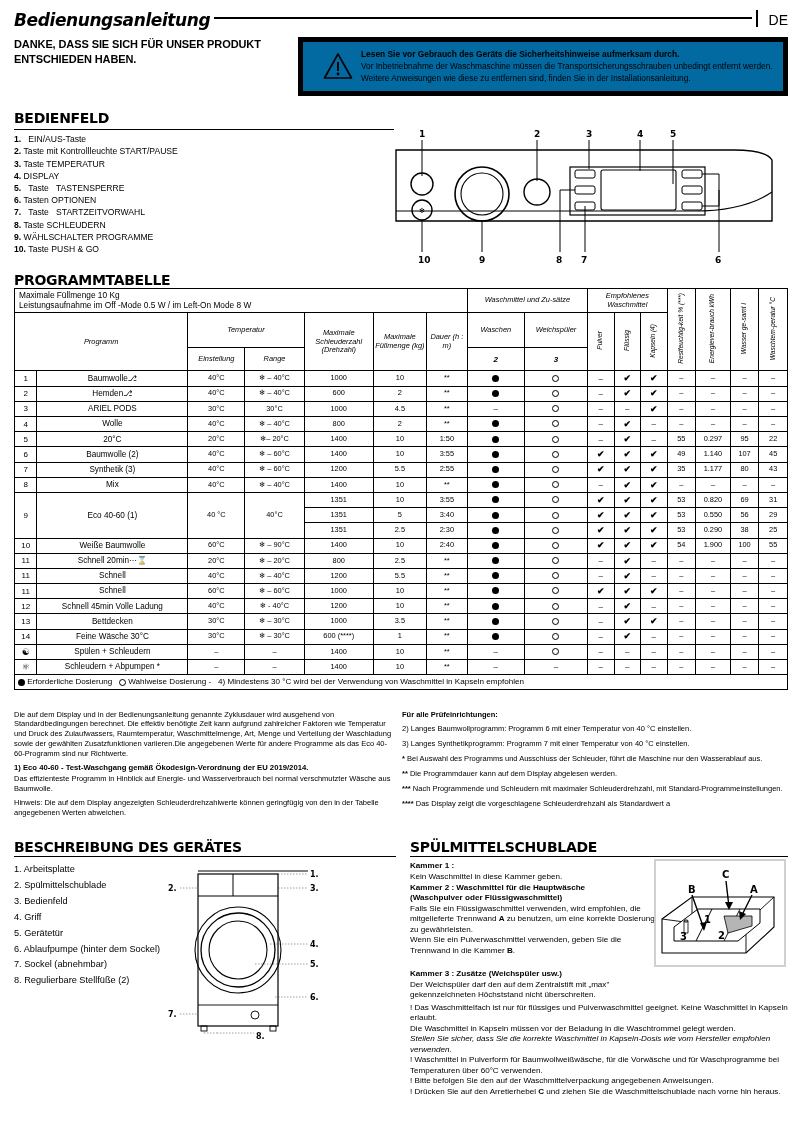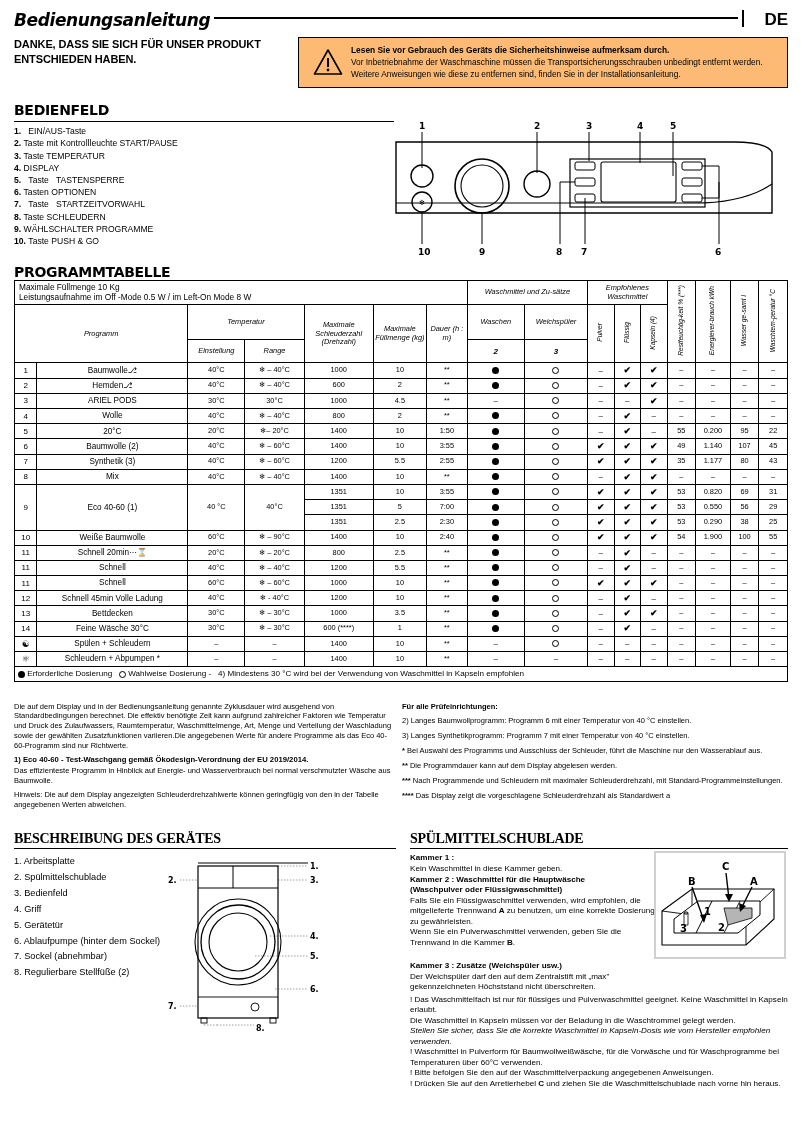--- a/index.html
+++ b/index.html
@@ -17,38 +17,38 @@
 
   
   .hdr { display:flex; align-items:center; padding-top:10px; }
   .hdr-title {
     font-size: 17px; font-weight: bold; font-style: italic;
     font-family: "DejaVu Sans", sans-serif;
     letter-spacing: -0.4px; white-space: nowrap;
   }
   .hdr-rule { flex:1; height:0; border-top:2.2px solid #000; margin:0 4px 4px 4px; }
   .hdr-rule-end { width:0; height:17px; border-left:2.2px solid #000; margin-bottom:3px;}
-  .hdr-lang { font-size:17px; font-weight:bold; padding-left:20px; }
+  .hdr-lang { font-size:14px; font-weight:normal; padding-left:11px; }
 
   .intro-row { display:flex; margin-top:7px; gap:14px; }
   .thanks { width:270px; font-size:11px; font-weight:bold; line-height:1.35; letter-spacing:-0.1px;}
   .warnbox {
-    flex:1; border:1px solid #000000; background:#fdba74;
-    display:flex; gap:8px; padding:6px 8px 7px 14px;
+    flex:1; border:5px solid #000000; background:#0369a1;
+    display:flex; gap:8px; padding:6px 8px 7px 20px;
   }
   .warn-tri { width:30px; flex:0 0 30px; padding-top:4px;}
   .warn-txt { font-size:8.3px; line-height:1.45; }
   .warn-txt b { font-size:8.4px; }
 
   
   .sec-h {
     font-size:14px; font-weight:bold; font-family:"DejaVu Sans", sans-serif;
     letter-spacing:-0.3px; margin-top:14px;
   }
-  .sec-h.underline { border-bottom:1.6px solid #000; padding-bottom:1px;font-family:Liberation Serif, serif; }
+  .sec-h.underline { border-bottom:1.6px solid #000; padding-bottom:1px; }
 
   
   .bf-wrap { display:flex; }
   .bf-list { width:380px; padding-top:3px; }
   .bf-list .rule { border-top:1.4px solid #000; margin-bottom:3px; }
   .bf-item { font-size:8.6px; line-height:1.42; white-space:pre; }
   .bf-item b { font-weight:bold; }
   .bf-diagram { flex:1; position:relative; }
 
   
@@ -331,21 +331,21 @@
           <td>❄– 20°C</td>
           <td>1400</td>
           <td>10</td>
           <td>1:50</td>
           <td><span class="bigdot"></span></td>
           <td><span class="opencirc"></span></td>
           <td><span class="dash">–</span></td>
           <td><span class="chk">✔</span></td>
           <td><span class="dash">–</span></td>
           <td>55</td>
-          <td>0.200</td>
+          <td>0.297</td>
           <td>95</td>
           <td>22</td>
         </tr>
         <tr class="rowh">
           <td class="rownum">6</td>
           <td class="progname"><span>Baumwolle (2)</span></td>
           <td>40°C</td>
           <td>❄ – 60°C</td>
           <td>1400</td>
           <td>10</td>
@@ -410,21 +410,21 @@
           <td><span class="chk">✔</span></td>
           <td><span class="chk">✔</span></td>
           <td>53</td>
           <td>0.820</td>
           <td>69</td>
           <td>31</td>
         </tr>
         <tr class="rowh">
           <td>1351</td>
           <td>5</td>
-          <td>7:00</td>
+          <td>3:40</td>
           <td><span class="bigdot"></span></td>
           <td><span class="opencirc"></span></td>
           <td><span class="chk">✔</span></td>
           <td><span class="chk">✔</span></td>
           <td><span class="chk">✔</span></td>
           <td>53</td>
           <td>0.550</td>
           <td>56</td>
           <td>29</td>
         </tr>

